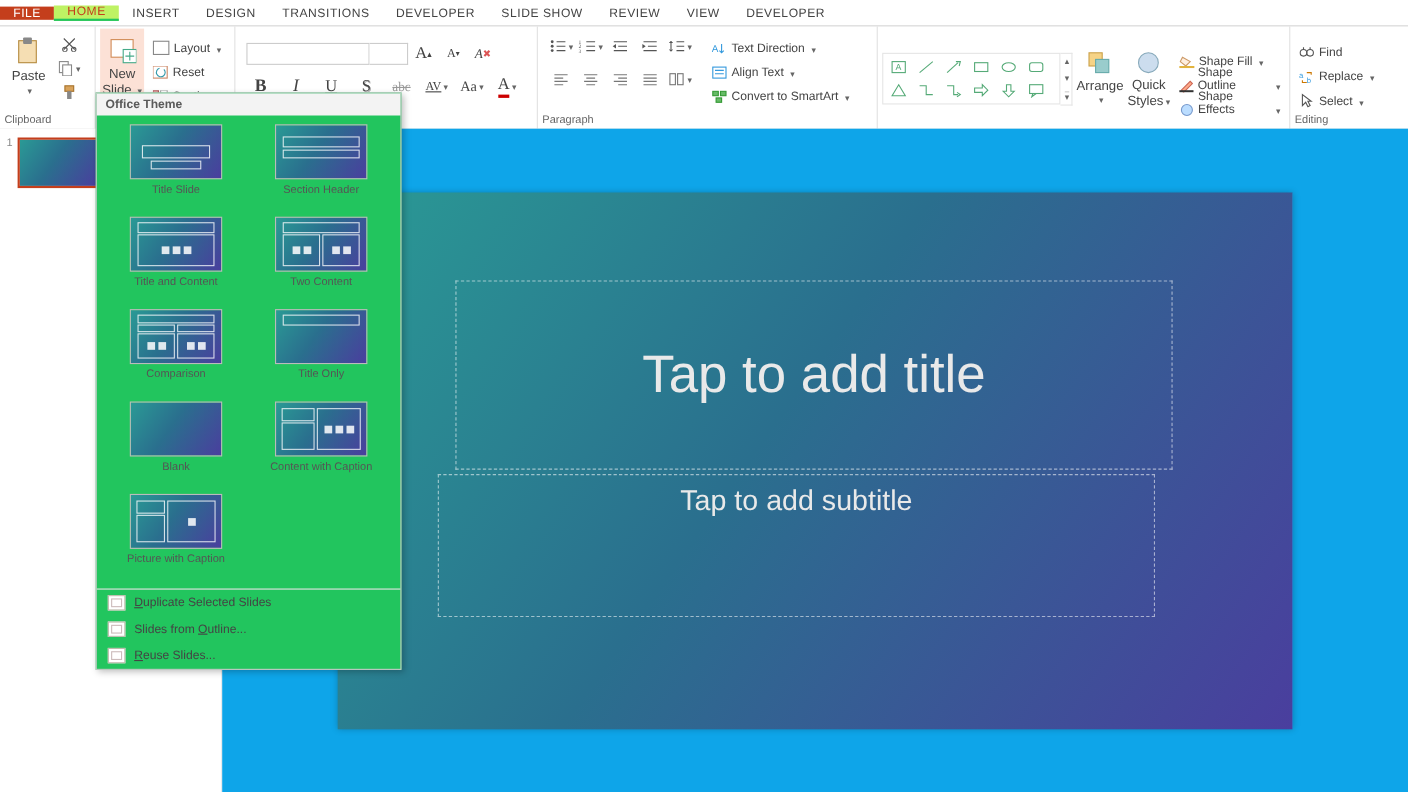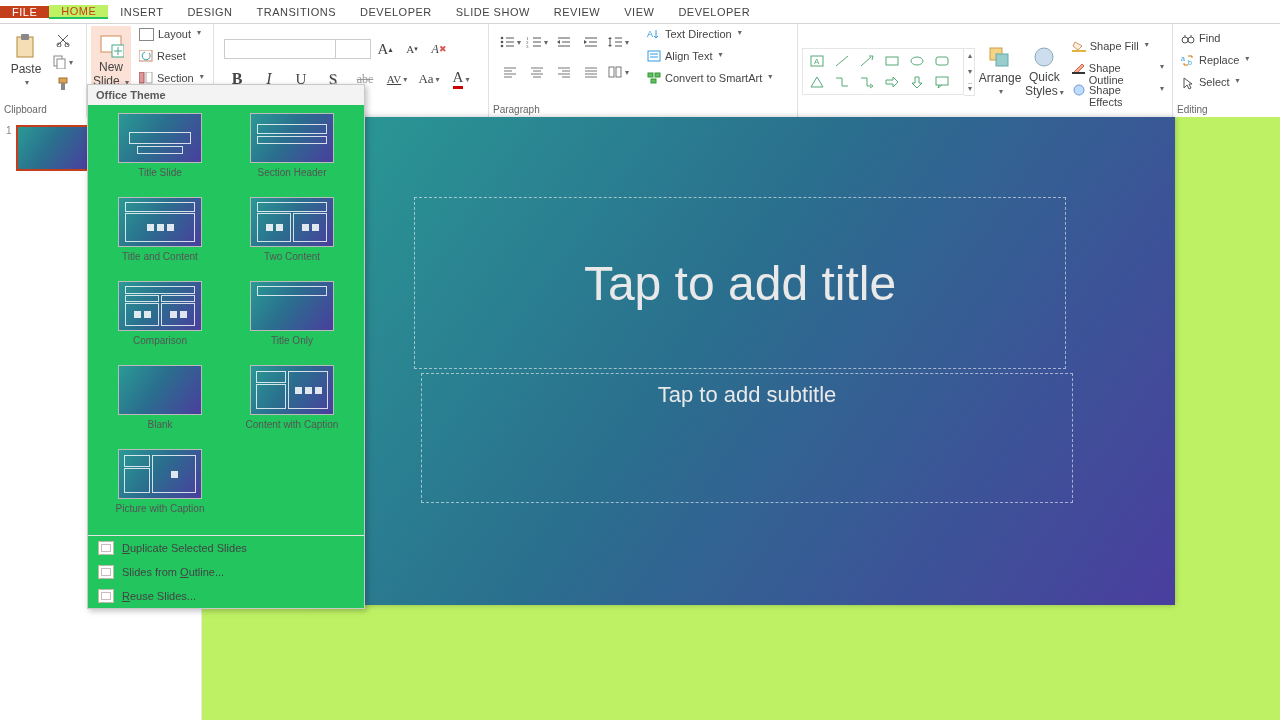--- a/index.html
+++ b/index.html
@@ -7,41 +7,41 @@
 .tabbar{height:23px;display:flex;align-items:center;border-bottom:1px solid #d4d4d4}
 .tab{padding:0 12px;display:flex;align-items:center;font-size:11px;letter-spacing:.5px;cursor:pointer}
 .tab.file{background:#c43e1c;color:#fff}
 .tab.active{color:#c43e1c;border-bottom:2px solid #22c55e;margin-bottom:-1px;background:#bef264}
 .ribbon{height:93px;display:flex;border-bottom:1px solid #d4d4d4}
 .grp{border-right:1px solid #e1e1e1;display:flex;flex-direction:column;justify-content:space-between;padding:2px 4px 0}
 .grp-body{display:flex;align-items:flex-start;gap:4px;flex:1}
 .grp-label{font-size:10px;color:#666;padding:2px 0;position:relative}
 .bigbtn{display:flex;flex-direction:column;align-items:center;justify-content:center;width:44px;height:70px;gap:2px;cursor:pointer;text-align:center;line-height:12px}
 .bigbtn.ns{background:#fce1d6;width:40px}
-.smallrow{display:flex;align-items:flex-start;gap:4px;height:22px;padding:0 4px;cursor:pointer;font-size:11px}
+.smallrow{display:flex;align-items:flex-end;gap:4px;height:22px;padding:0 4px;cursor:pointer;font-size:11px}
 .col{display:flex;flex-direction:column;justify-content:center}
 .fontbox{display:flex;align-items:center}
 .fontname{width:110px;height:18px;border:1px solid #ccc;background:#fff}
 .fontsize{width:34px;height:18px;border:1px solid #ccc;border-left:none;background:#fff}
 .btnrow{display:flex;gap:1px;align-items:center}
 .rbtn{width:26px;height:24px;display:flex;align-items:center;justify-content:center;cursor:pointer;font-family:"Times New Roman",serif}
 .rbtn.sm{width:22px;height:20px}
 .shapegrid{display:grid;grid-template-columns:repeat(6,24px);grid-auto-rows:20px;gap:1px;padding:2px;border:1px solid #e5e5e5;width:156px}
 .shp{display:flex;align-items:center;justify-content:center}
 .shp svg{width:16px;height:14px}
 .work{position:absolute;top:117px;left:0;right:0;bottom:0;display:flex}
 .thumbs{width:195px;border-right:1px solid #e8e8e8;padding:8px 0 0 6px;background:#fff}
 .thumbwrap{display:flex;gap:4px}
 .tn{font-size:10px;color:#888}
 .thumb{width:70px;height:42px;border:2px solid #c43e1c;background:linear-gradient(125deg,#2a9a95 0%,#2a6f8e 45%,#4a3e9e 100%)}
-.canvas{flex:1;background:#bef264;display:flex;justify-content:center}
+.canvas{flex:1;background:#0ea5e9;display:flex;align-items:center;justify-content:center}
 .slide{width:868px;height:488px;background:linear-gradient(125deg,#2a9a95 0%,#2a6f8e 45%,#4a3e9e 100%);box-shadow:0 0 6px rgba(0,0,0,.25);position:relative}
 .ph{position:absolute;border:1px dashed rgba(255,255,255,.55);display:flex;align-items:center;justify-content:center;color:#e9e9e9;font-weight:300}
 .ph.title{left:107px;top:80px;width:650px;height:170px;font-size:48px}
-.ph.sub{left:114px;top:256px;width:650px;height:120px;font-size:22px;align-items:flex-start;padding-top:8px}
+.ph.sub{left:91px;top:256px;width:650px;height:120px;font-size:26px;align-items:flex-start;padding-top:8px}
 
 .dd{position:absolute;left:87px;top:84px;width:276px;background:#22c55e;border:1px solid #c9c9c9;box-shadow:2px 2px 6px rgba(0,0,0,.25);z-index:50}
 .dd-hdr{background:#f3f3f3;padding:4px 8px;font-size:11px;font-weight:bold;color:#5a5a5a}
 .dd-grid{display:grid;grid-template-columns:repeat(2,1fr);gap:6px 4px;padding:8px}
 .dd-item{display:flex;flex-direction:column;align-items:center;gap:4px;cursor:pointer}
 .ddimg{width:82px;height:48px;border:1px solid #bbb;background:linear-gradient(125deg,#2a9a95 0%,#2a6f8e 45%,#4a3e9e 100%);position:relative}
 .box{position:absolute;border:1px solid rgba(255,255,255,.8)}
 .dd-label{font-size:10px;text-align:center;color:#555;min-height:24px}
 .dd-sep{border-top:1px solid #e4e4e4}
 .dd-cmd{display:flex;align-items:center;gap:8px;padding:5px 10px;font-size:11px;cursor:pointer}

